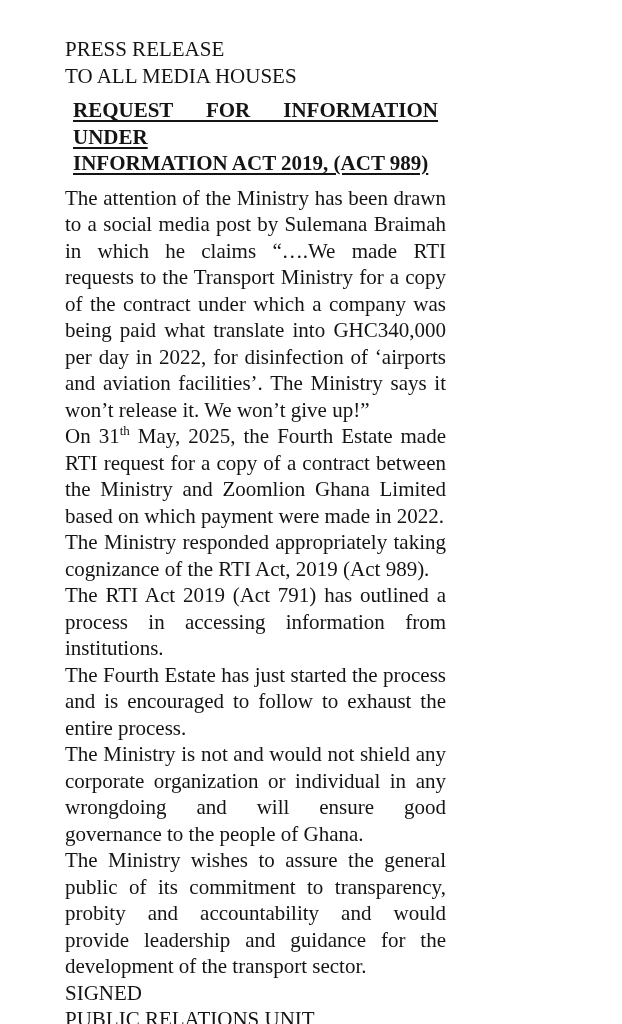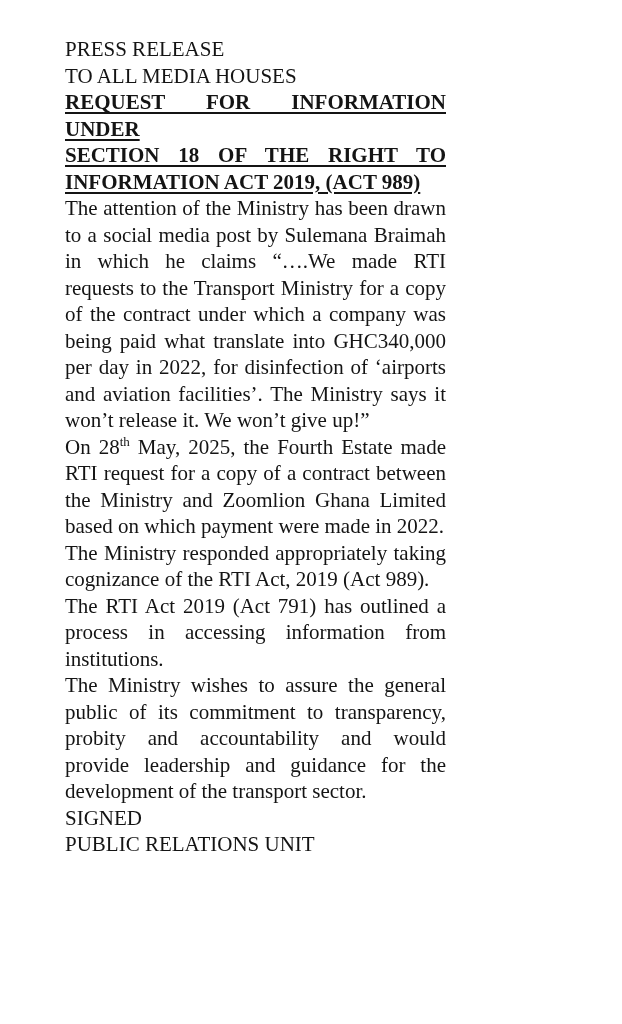--- a/index.html
+++ b/index.html
@@ -21,21 +21,21 @@
     padding: 36px 61px 0 65px;
     font-size: 21px;
     line-height: 26.5px;
   }
   .line-plain {
     margin: 0;
     text-align: left;
     white-space: nowrap;
   }
   .doc-title {
-    margin: 0;
+    margin: 8px;
     font-size: 21px;
     font-weight: bold;
     line-height: 26.5px;
   }
   .title-line {
     display: block;
     text-decoration: underline;
     text-decoration-thickness: 2px;
     text-underline-offset: 3px;
   }
@@ -61,34 +61,35 @@
 <body>
 
 <div class="page">
 
   <p class="line-plain">PRESS RELEASE</p>
 
   <p class="line-plain">TO ALL MEDIA HOUSES</p>
 
   <h1 class="doc-title">
     <span class="title-line full">REQUEST FOR INFORMATION UNDER</span>
-    <span class="title-line full">SECTION 18 OF THE RIGHT TO</span>
     <span class="title-line last">INFORMATION ACT 2019, (ACT 989)</span>
   </h1>
 
   <p class="body-para">The attention of the Ministry  has been drawn to a social media post by Sulemana Braimah in which he claims “….We made RTI requests to the Transport Ministry for a copy of the contract under which a company was being paid what translate into GHC340,000 per day in 2022, for disinfection of ‘airports and aviation facilities’. The Ministry says it won’t release it. We won’t give up!”</p>
 
-  <p class="body-para"><span>On 28</span><sup>th</sup><span> May, 2025, the Fourth Estate made RTI request for a copy of a contract between the Ministry and Zoomlion Ghana Limited based on which payment were made in 2022.</span></p>
+  <p class="body-para"><span>On 31</span><sup>th</sup><span> May, 2025, the Fourth Estate made RTI request for a copy of a contract between the Ministry and Zoomlion Ghana Limited based on which payment were made in 2022.</span></p>
 
   <p class="body-para">The Ministry responded appropriately taking cognizance of the RTI Act, 2019 (Act 989).</p>
 
 
   <p class="body-para">The RTI Act 2019 (Act 791) has outlined a process in accessing information from institutions.</p>
 
+  <p class="body-para">The Fourth Estate has just started the process and is encouraged to follow to exhaust the entire process.</p>
 
+  <p class="body-para">The Ministry is not and would not shield any corporate organization or  individual in any wrongdoing and will ensure good governance to the people of Ghana.</p>
 
   <p class="body-para">The Ministry wishes to assure the general public of its commitment to transparency, probity and accountability and would provide leadership and guidance for the development of the transport sector.</p>
 
   <p class="line-plain">SIGNED</p>
 
   <p class="line-plain">PUBLIC RELATIONS UNIT</p>
 
 </div>
 
 </body></html>

